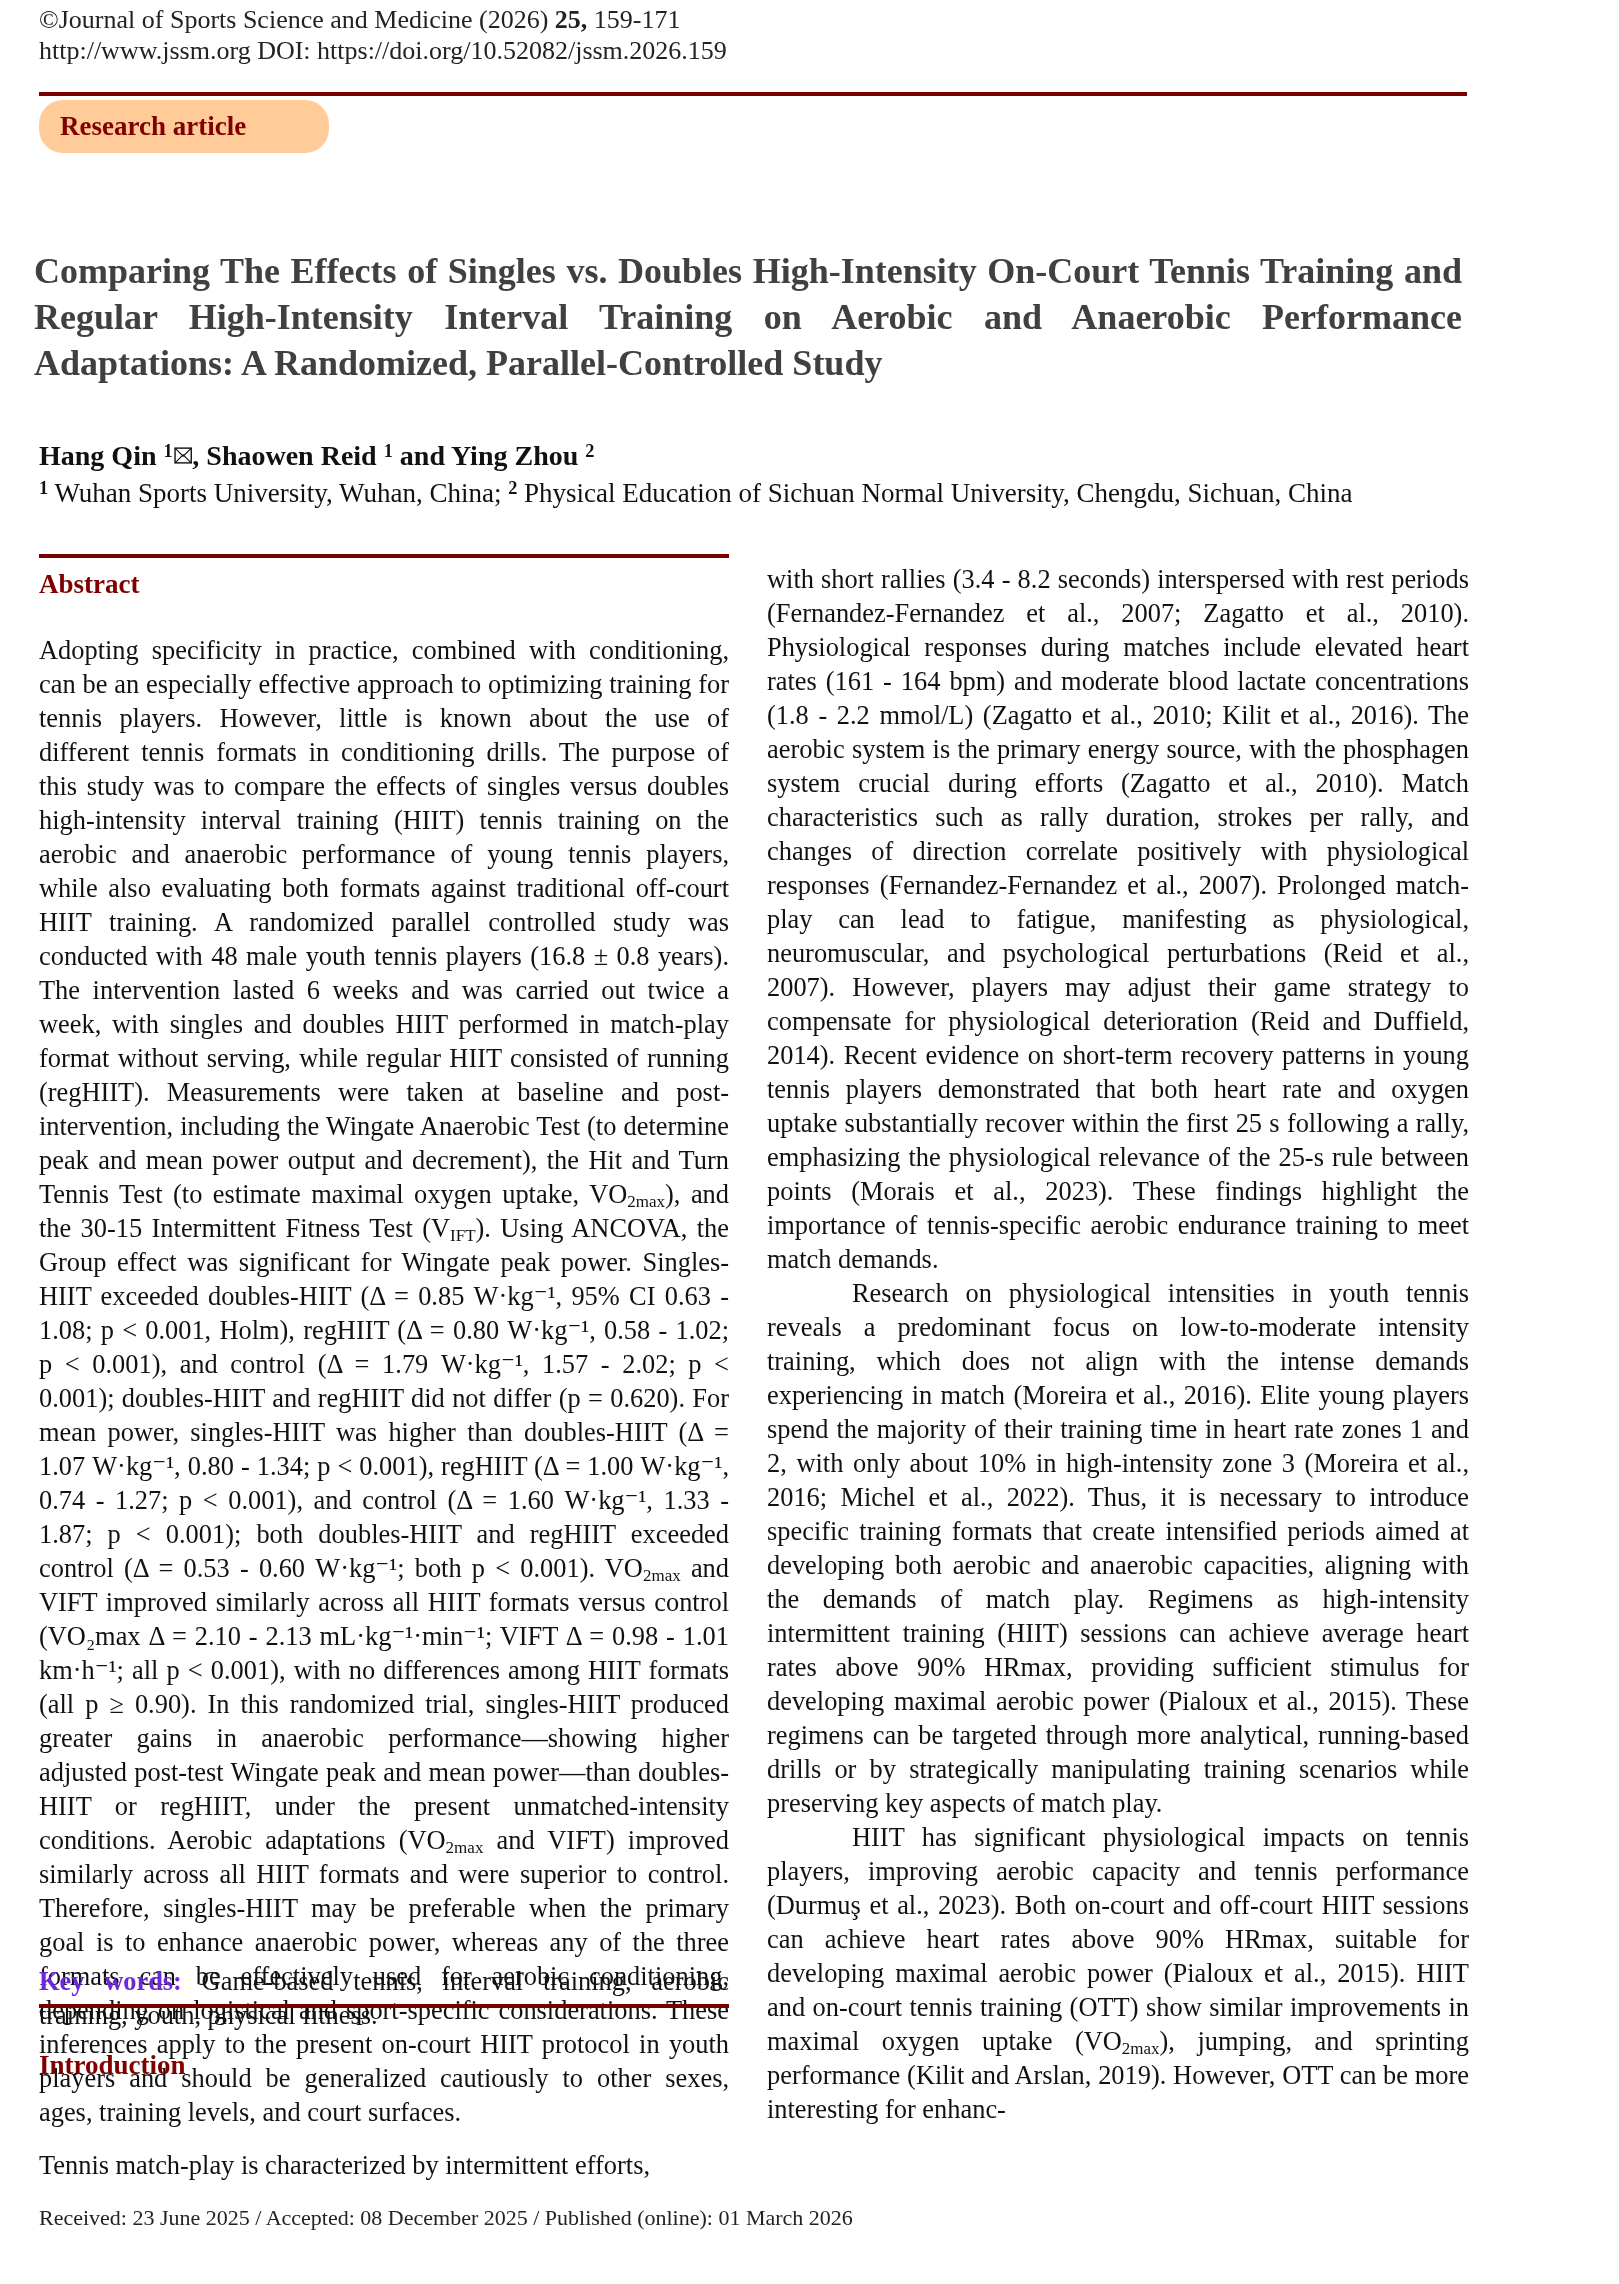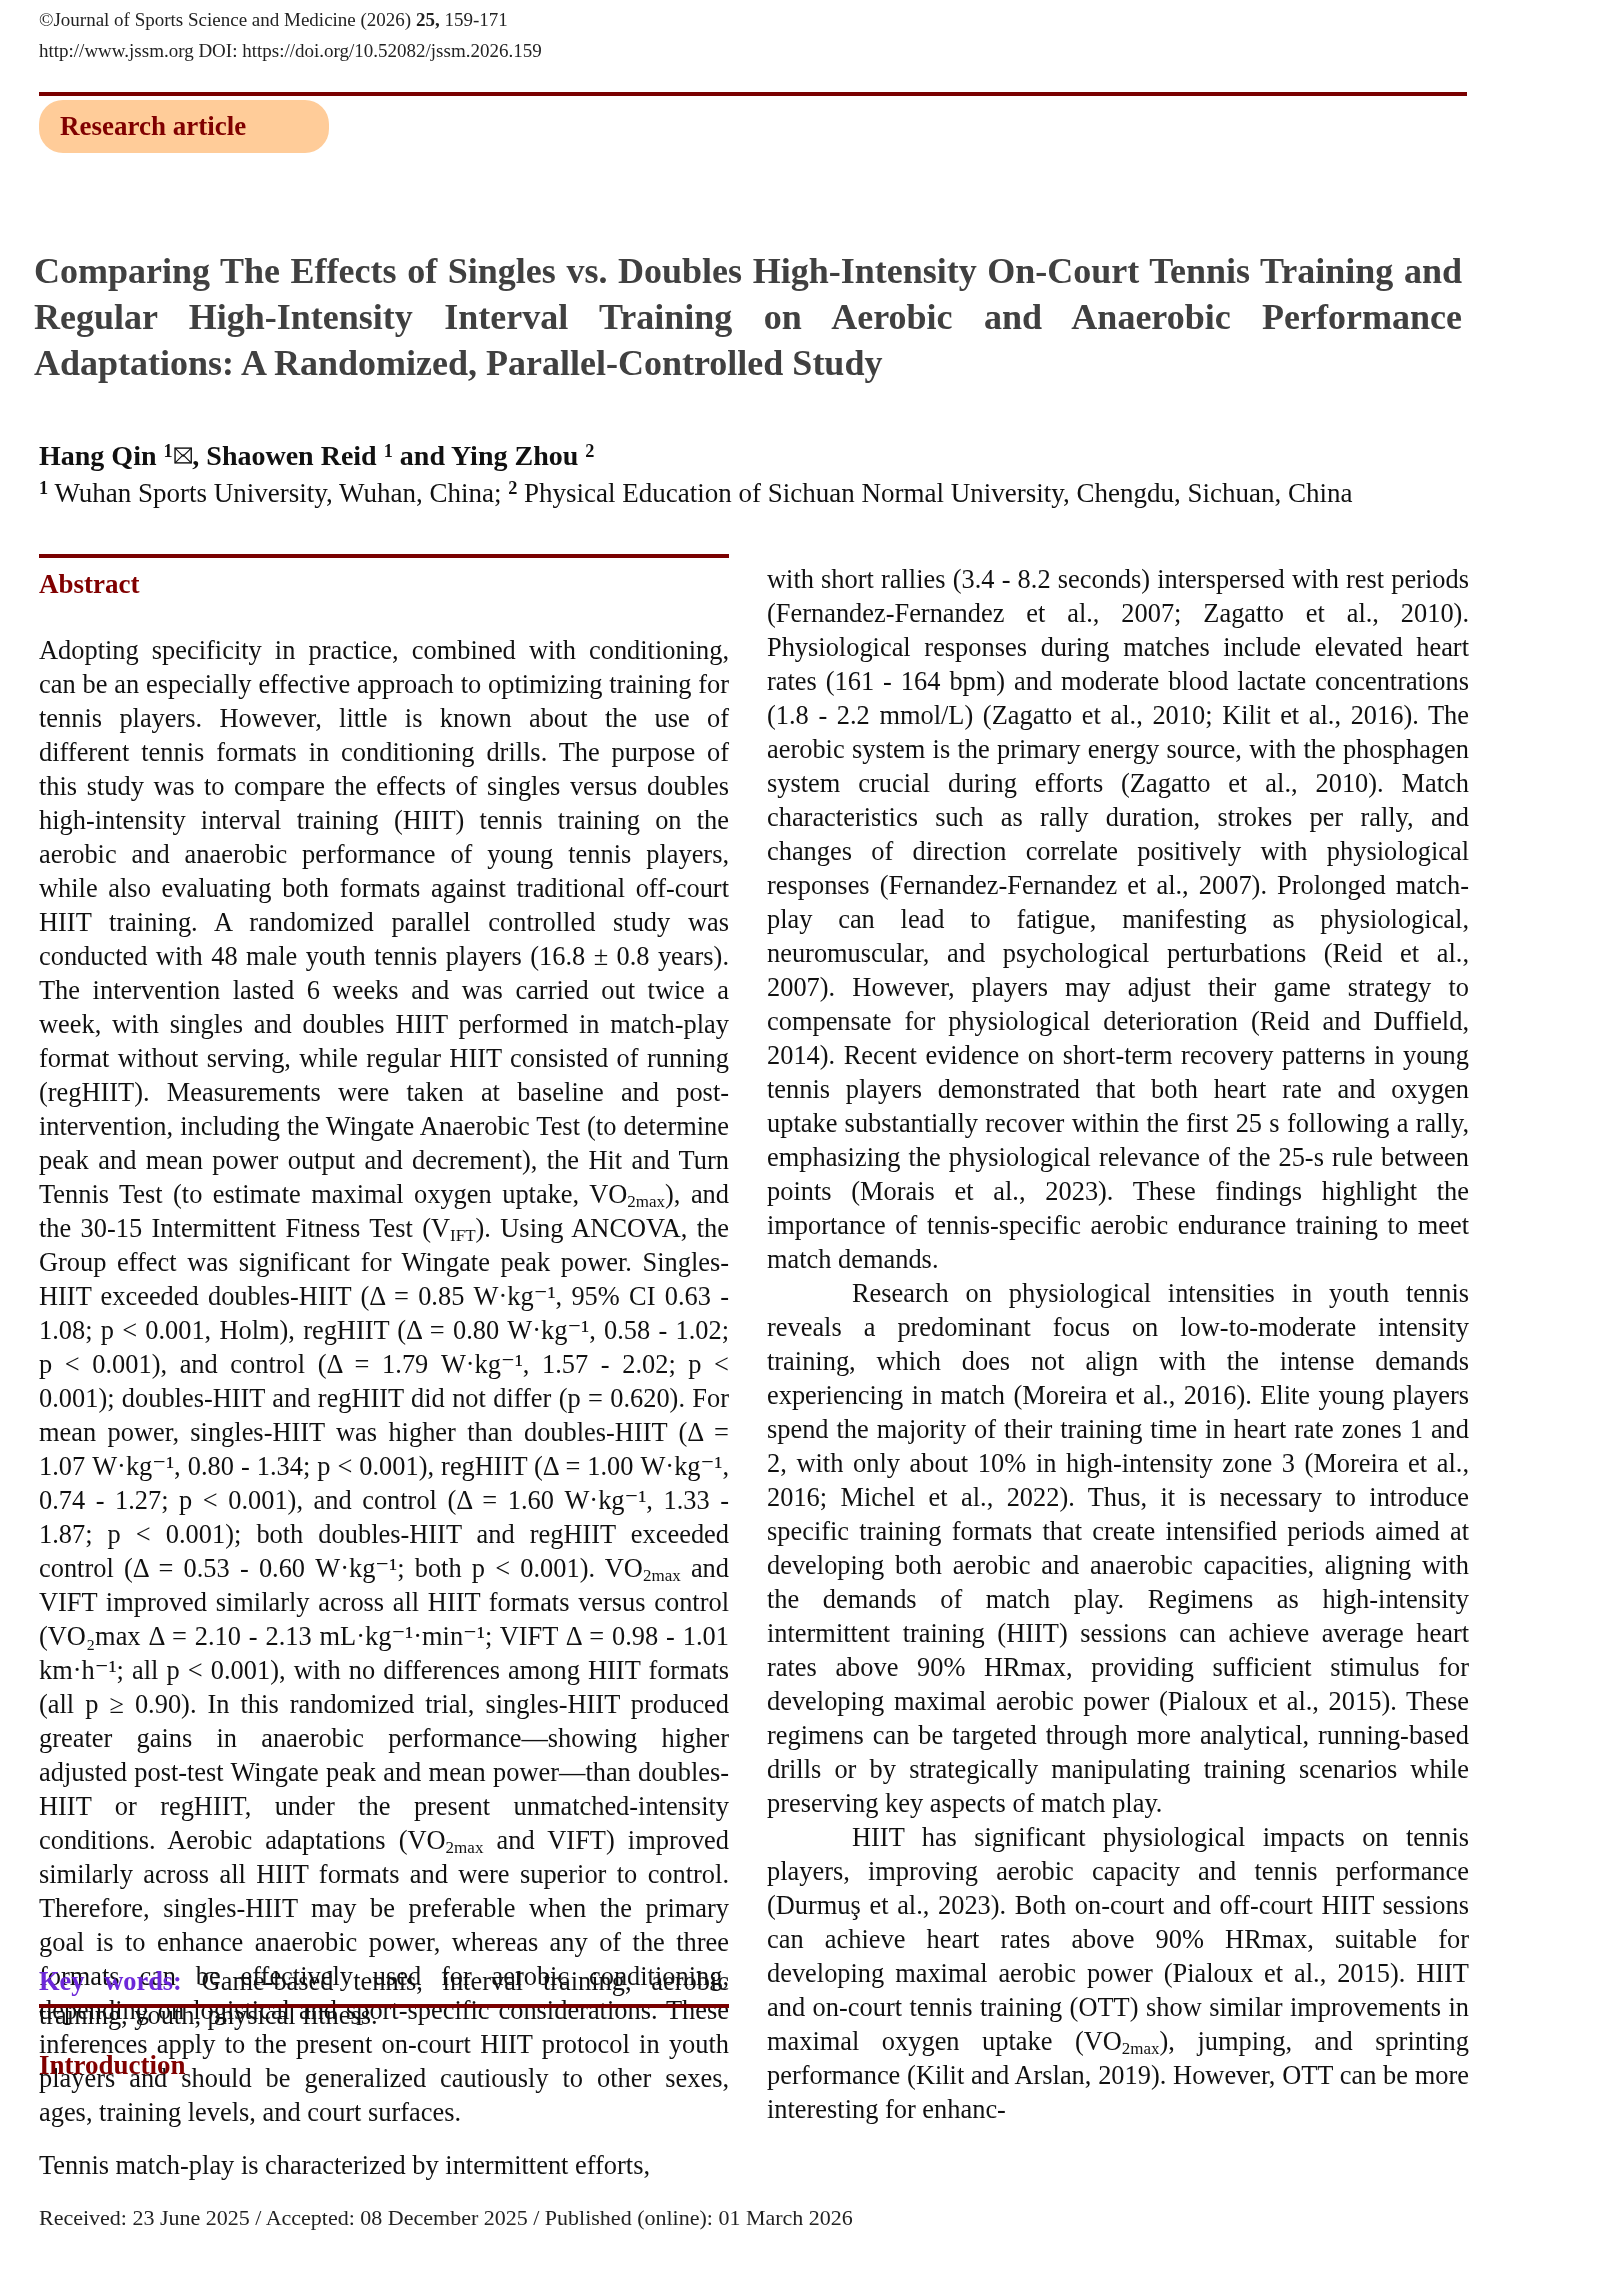--- a/index.html
+++ b/index.html
@@ -1,21 +1,21 @@
 <!DOCTYPE html>
 <html style="font-size:11.3px"><head>
 <meta charset="utf-8">
 <style>
   html, body { margin: 0; padding: 0; background: #ffffff; }
   body {
     width: 1620px; height: 2284px; position: relative; overflow: hidden;
     font-family: "Liberation Serif", "DejaVu Serif", serif; color: #111;
   }
   .abs { position: absolute; }
-  .header-line { left: 39px; font-size: 19px; line-height: 27px; color: #222; }
+  .header-line { left: 39px; font-size: 26px; line-height: 27px; color: #222; }
   .header-line b { font-weight: bold; }
   .top-rule { left: 39px; top: 92px; width: 1428px; height: 3.5px; background: #7a0000; }
   .label-box {
     left: 39px; top: 100px; width: 290px; height: 53px; background: #ffcc99;
     display: flex; align-items: center; border-radius: 24px;
   }
   .label-box span { margin-left: 21px; font-weight: bold; font-size: 27px; color: #800000; }
   .title {
     left: 34px; top: 248px; width: 1428px; font-weight: bold; font-size: 36px; line-height: 46px;
     text-align: justify; text-align-last: left; color: #404040;

